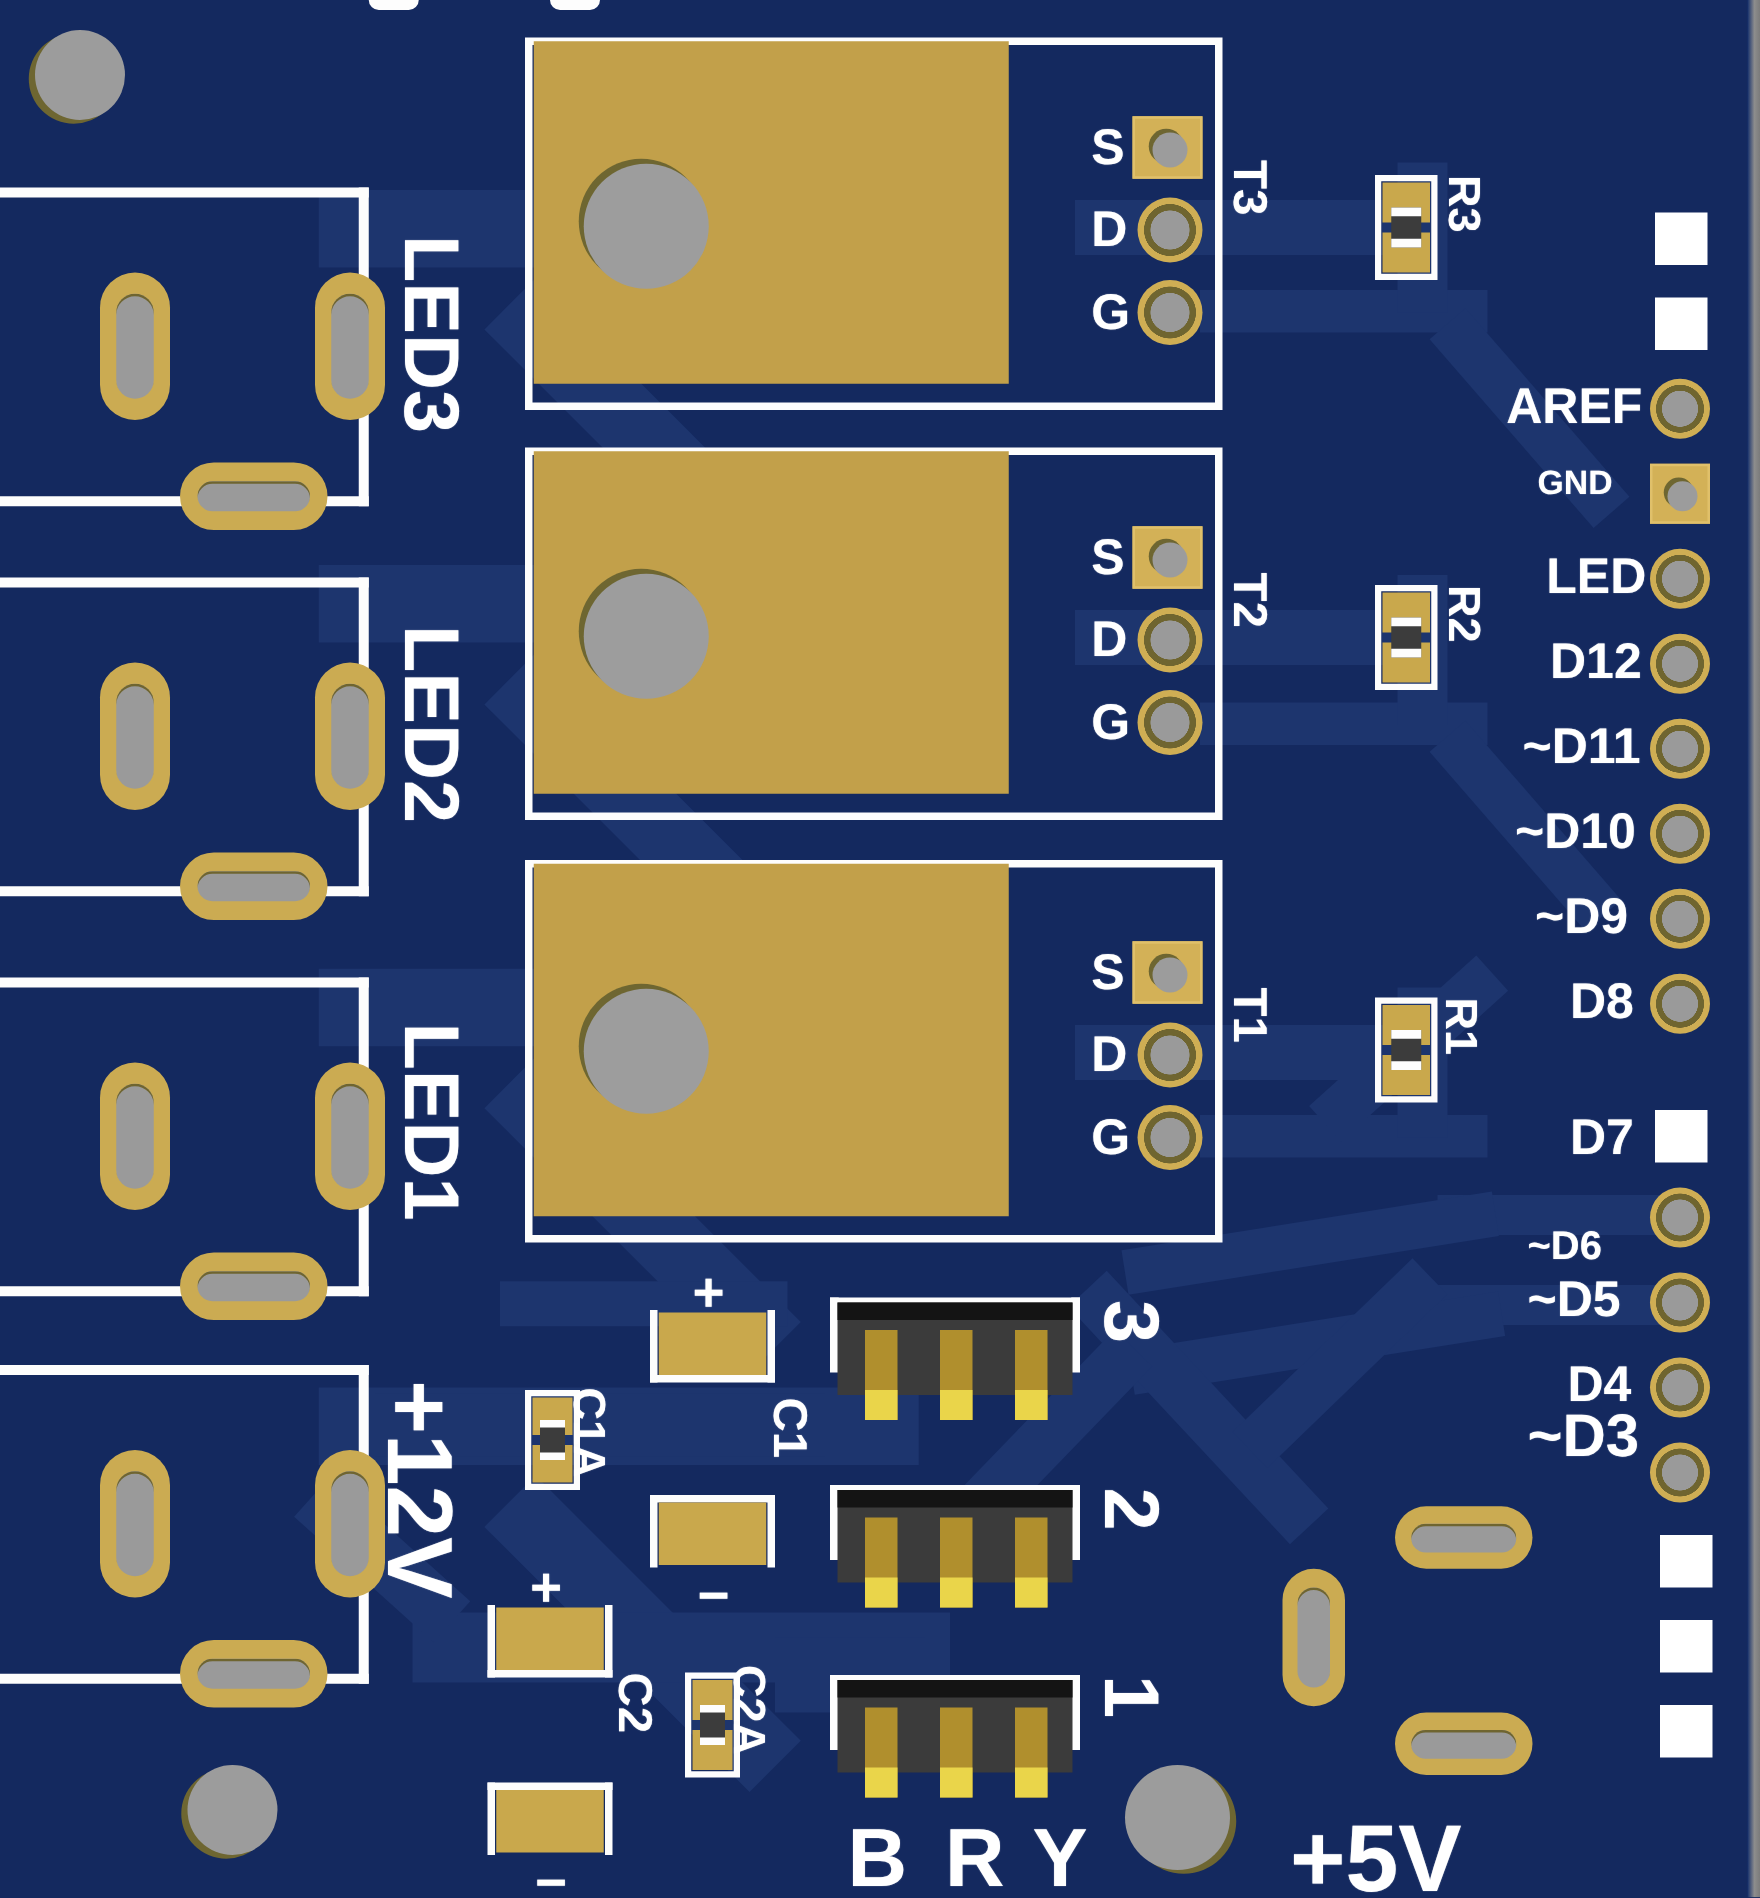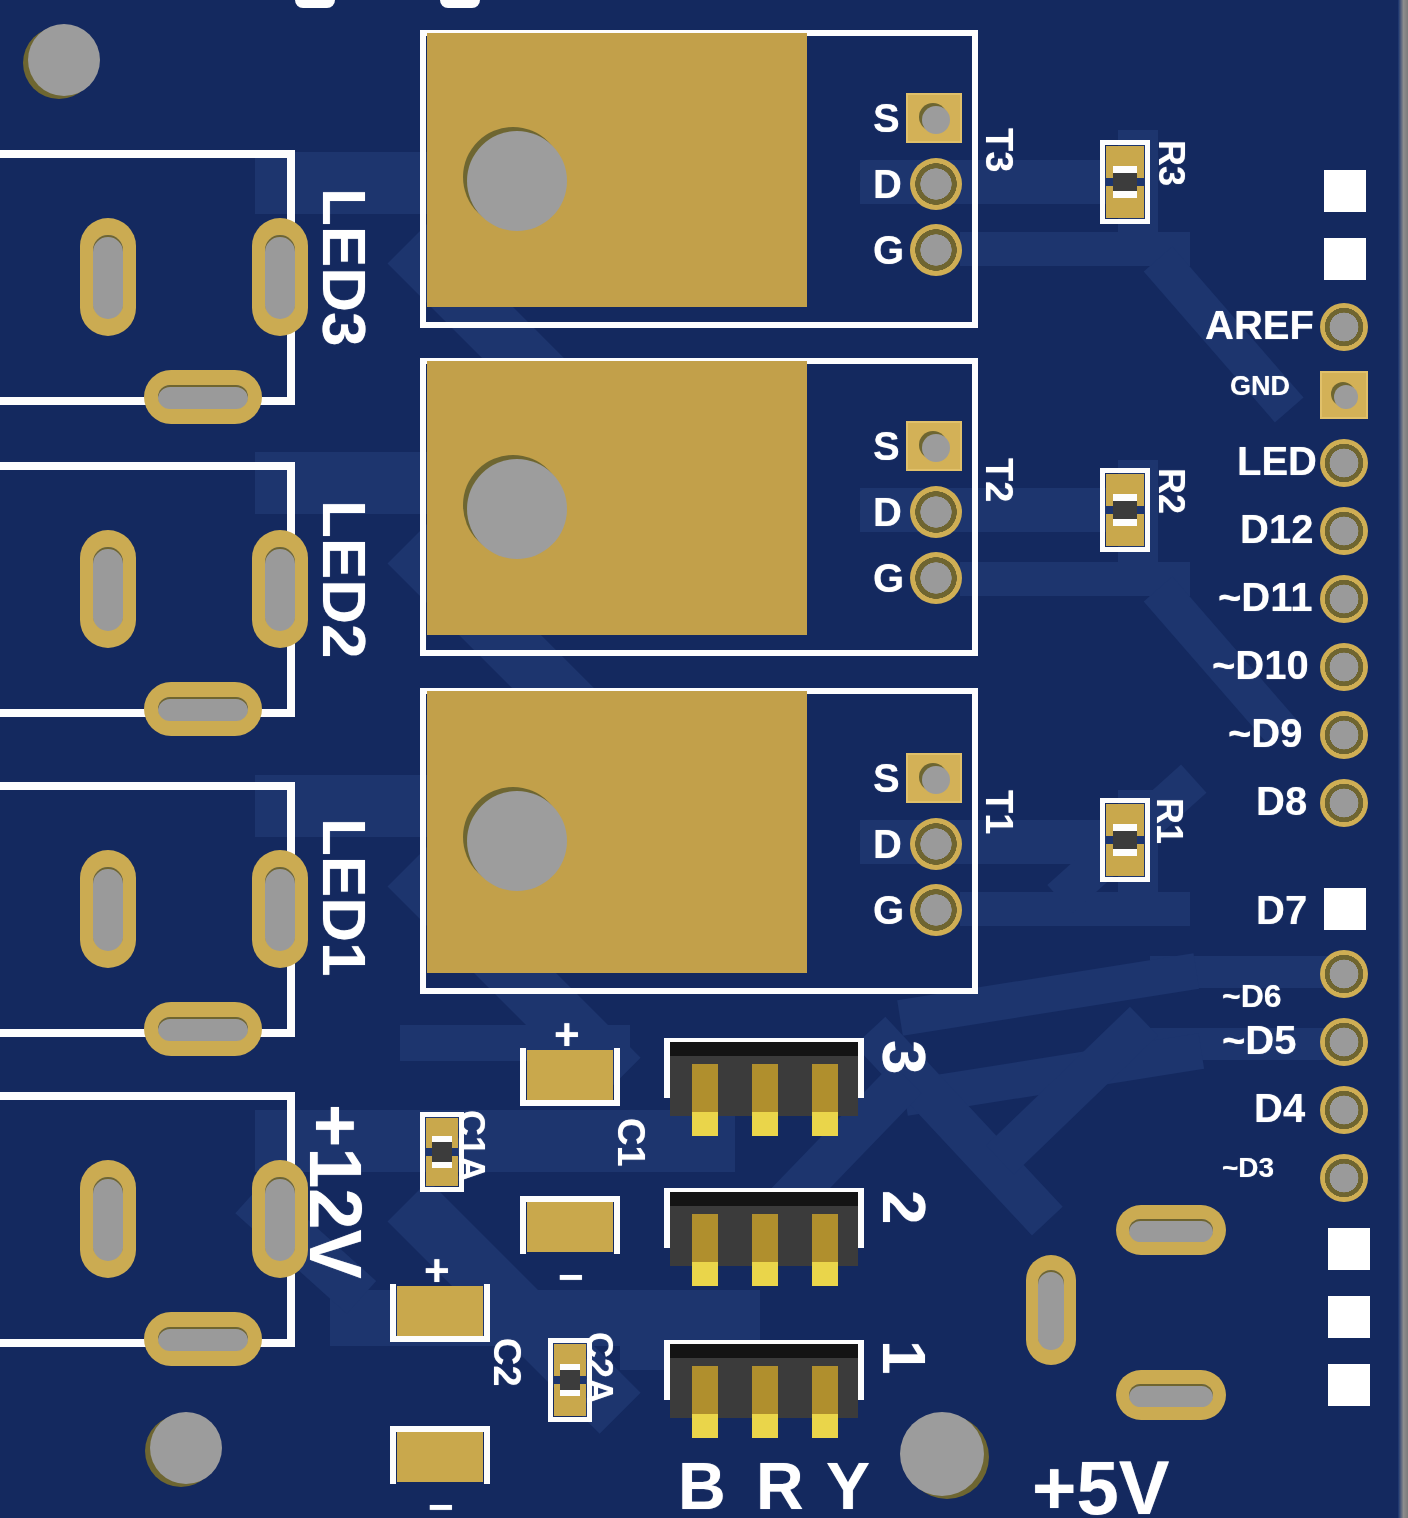--- a/index.html
+++ b/index.html
@@ -341,21 +341,21 @@
 
   <div class="label" style="left:1222px;top:950px;font-size:32px;margin-top:28px;">~D6</div>
   <div class="via" style="left:1320px;top:950px;width:48px;height:48px;"></div>
 
   <div class="label" style="left:1222px;top:1018px;font-size:40px;">~D5</div>
   <div class="via" style="left:1320px;top:1018px;width:48px;height:48px;"></div>
 
   <div class="label" style="left:1254px;top:1086px;font-size:40px;">D4</div>
   <div class="via" style="left:1320px;top:1086px;width:48px;height:48px;"></div>
 
-  <div class="label" style="left:1222px;top:1152px;font-size:28px;">~D3</div>
+  <div class="label" style="left:1222px;top:1122px;font-size:48px;">~D3</div>
   <div class="via" style="left:1320px;top:1154px;width:48px;height:48px;"></div>
 
   <div class="pad-white" style="left:1328px;top:1228px;width:42px;height:42px;"></div>
   <div class="pad-white" style="left:1328px;top:1296px;width:42px;height:42px;"></div>
   <div class="pad-white" style="left:1328px;top:1364px;width:42px;height:42px;"></div>
 
   <div class="via-oval h" style="left:1116px;top:1205px;width:110px;height:50px;">
       <i></i>
     </div>
   <div class="via-oval" style="left:1026px;top:1255px;width:50px;height:110px;">

